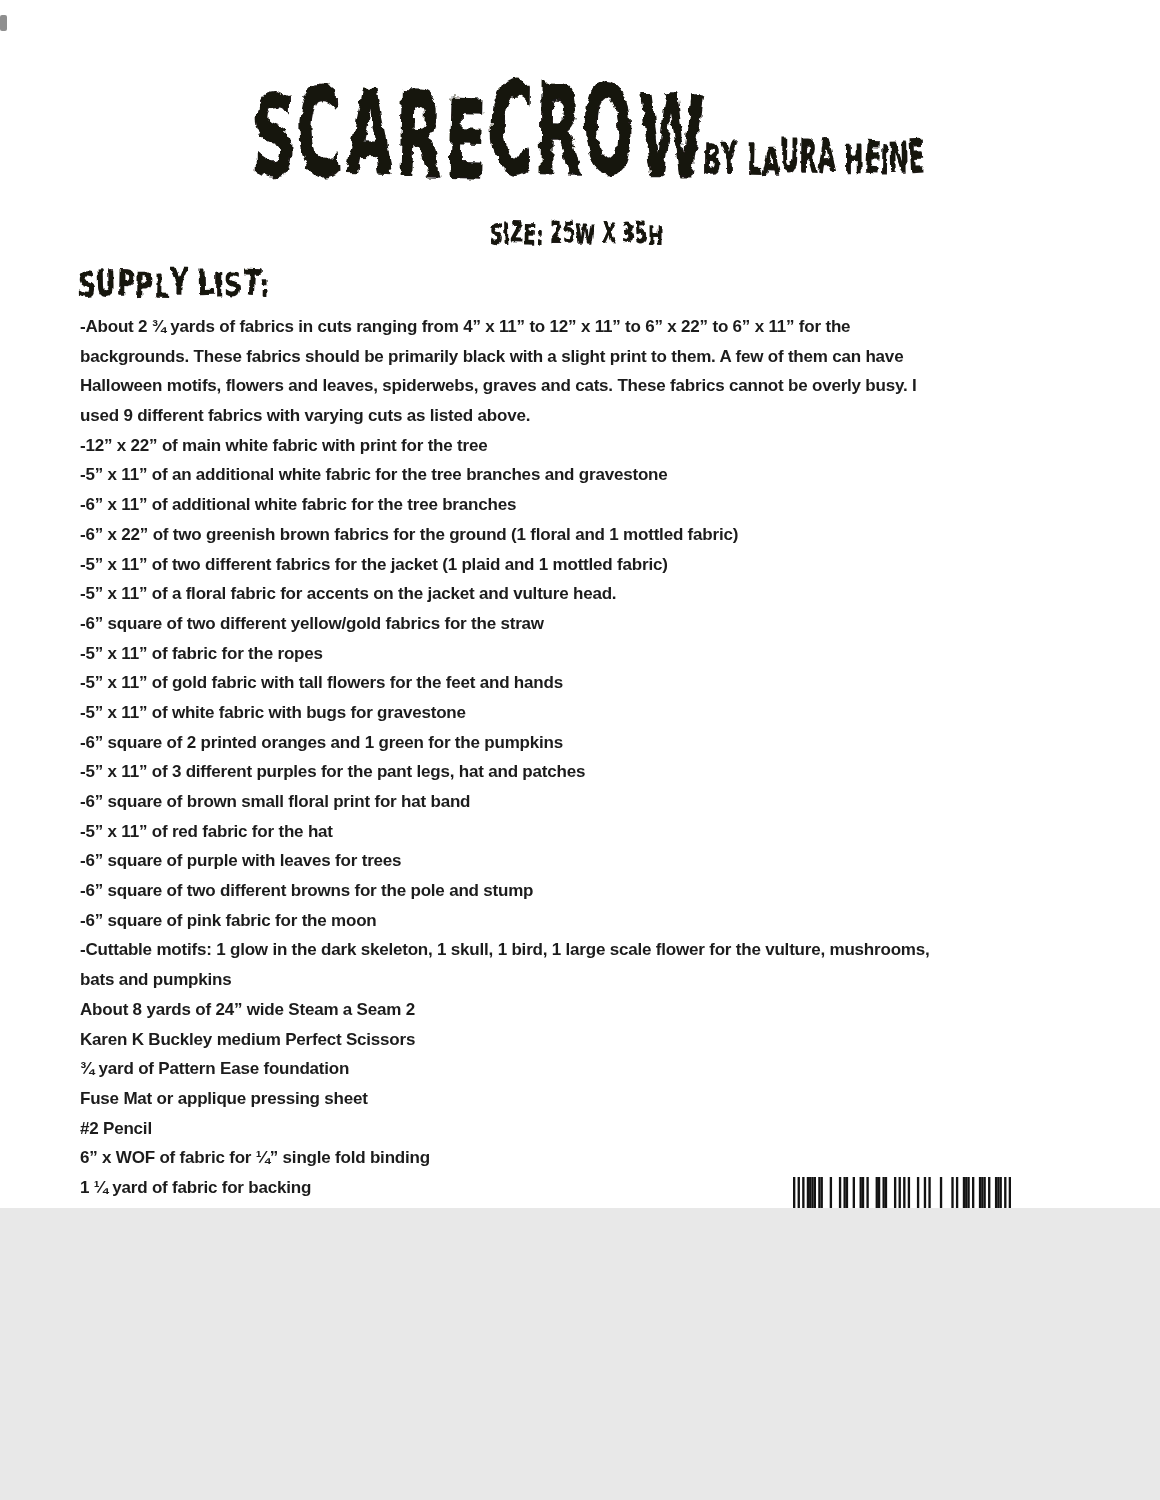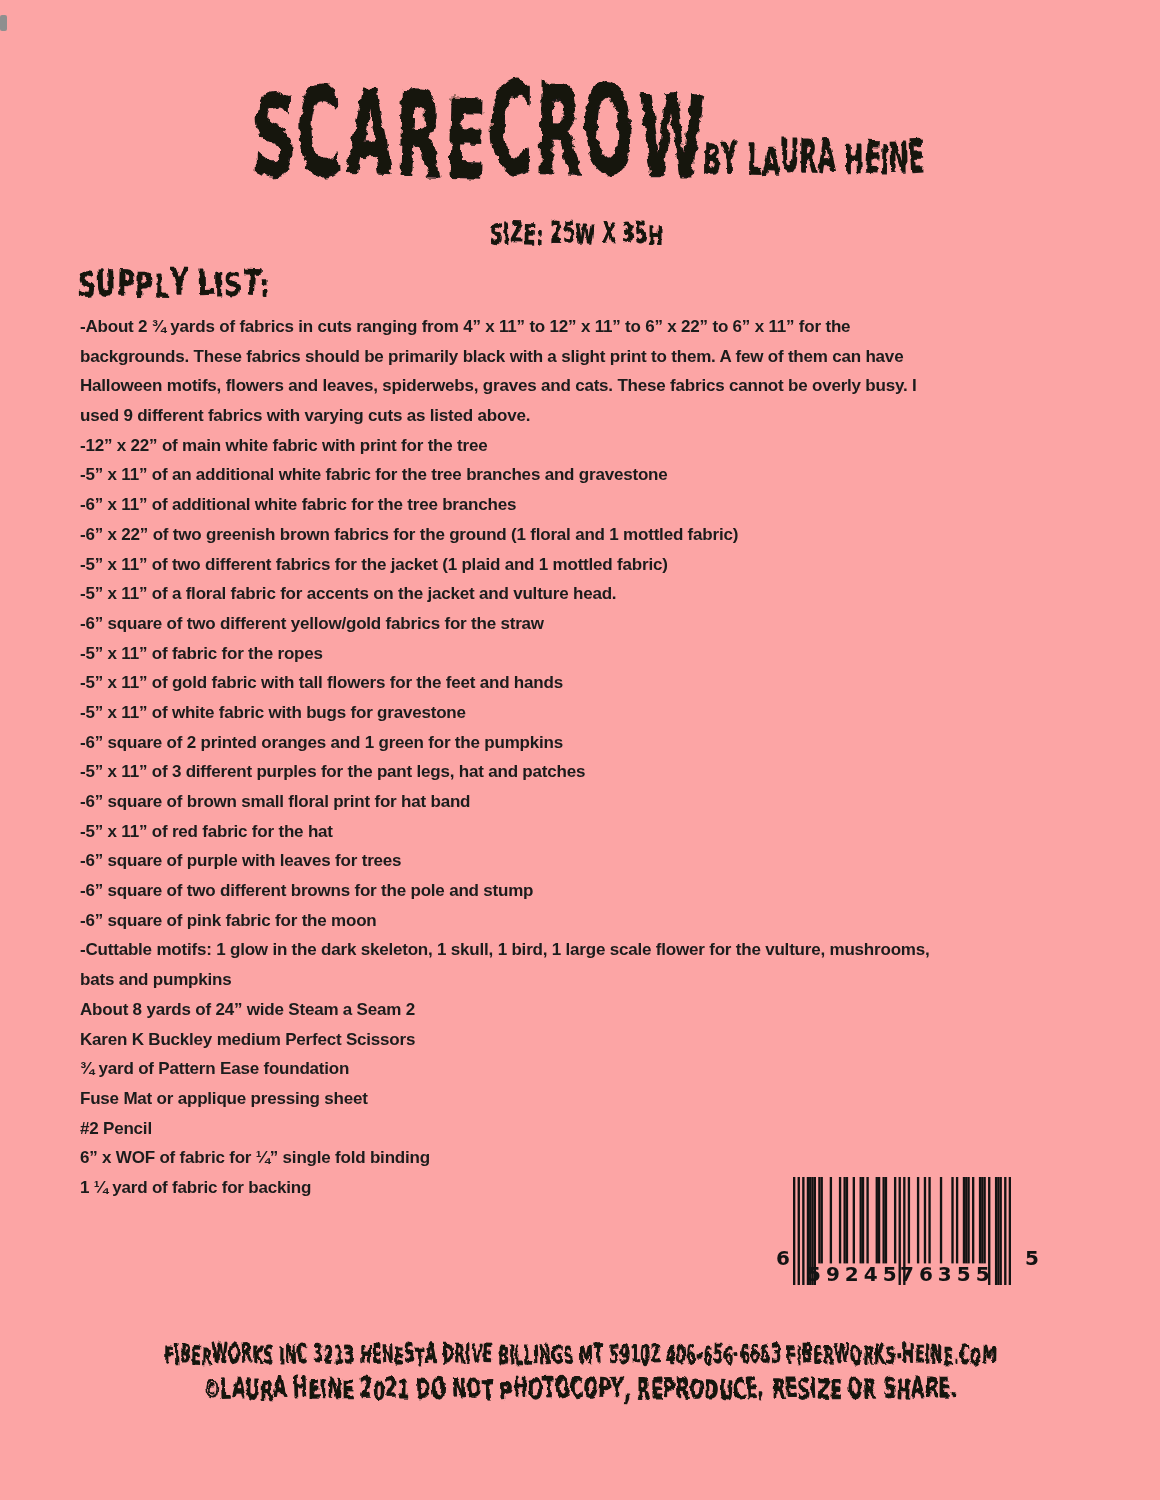--- a/index.html
+++ b/index.html
@@ -1,17 +1,17 @@
 <!DOCTYPE html>
 <html><head>
 <meta charset="utf-8">
 <style>
   html,body{margin:0;padding:0;background:#e8e8e8;}
   .page{
-    position:relative;width:1160px;height:1500px;background:#fca5a5;
+    position:relative;width:1160px;height:1208px;background:#ffffff;
     font-family:"Liberation Sans",sans-serif;color:#1f1f1f;overflow:hidden;
   }
   
   .scratch{
     font-family:"DejaVu Sans",sans-serif;font-weight:900;color:#16130f;
     white-space:pre;filter:url(#grunge);text-shadow:0.5px 0.5px 0 #221f1b;
   }
   .j{display:inline-block;transform-origin:50% 82%;}
   .title   {position:absolute;left:252px;top:120px;font-size:60px;letter-spacing:3px;filter:url(#grunge2);}
   .byline  {position:absolute;left:703px;top:152px;font-size:23px;letter-spacing:0.5px;}

